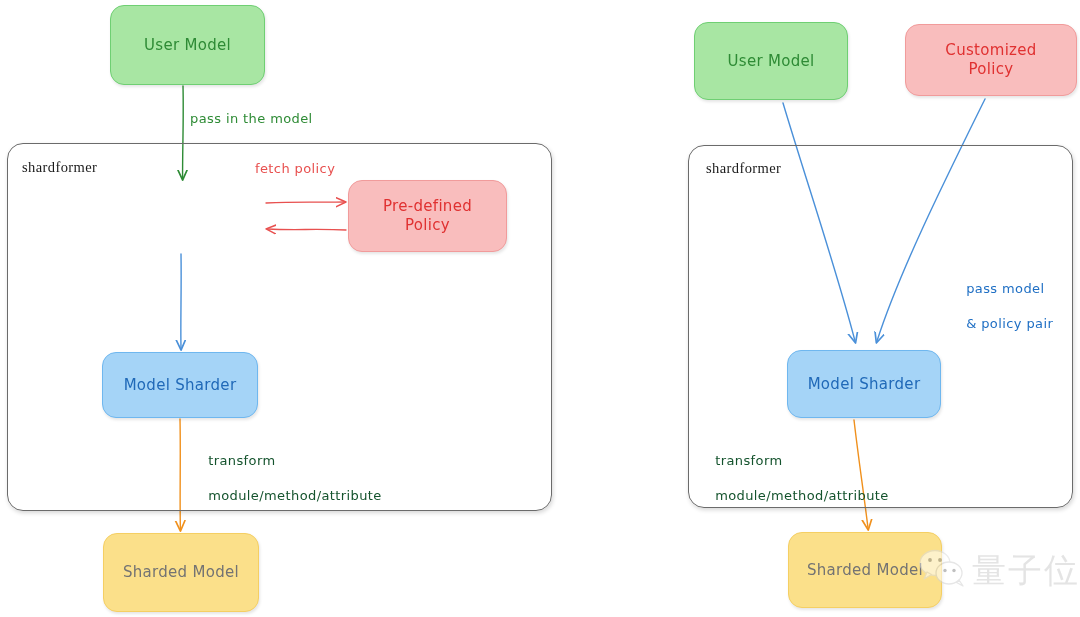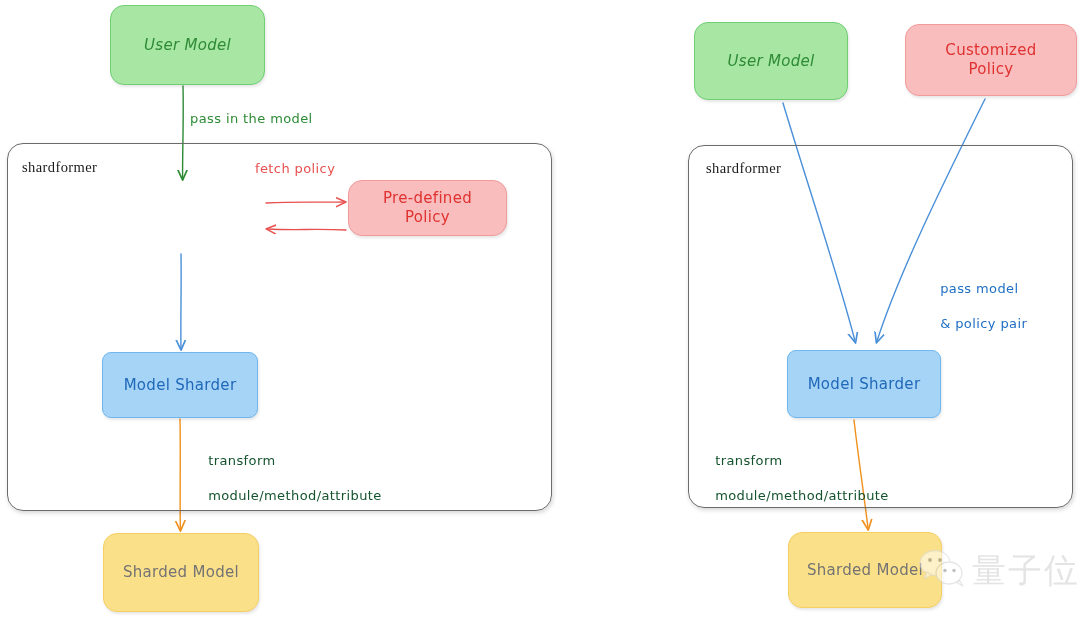--- a/index.html
+++ b/index.html
@@ -38,32 +38,30 @@
     font-family: "DejaVu Sans", sans-serif;
     font-size: 15px;
     line-height: 1.25;
     letter-spacing: 0.3px;
     box-shadow: 1px 2px 3px rgba(0,0,0,0.10);
   }
   .node-green {
     background: #a8e6a3;
     border-color: #6fcf73;
     color: #2e8b35;
-    font-style: italic;
   }
   .node-red {
     background: #f9bdbd;
     border-color: #f19b9b;
     color: #e03131;
   }
   .node-blue {
     background: #a5d4f7;
     border-color: #6fb7ef;
     color: #2069b8;
-    border-radius: 9px;
   }
   .node-yellow {
     background: #fbe08a;
     border-color: #f5cf63;
     color: #737373;
   }
   .container-box {
     position: absolute;
     box-sizing: border-box;
     border: 1.3px solid #6b6b6b;
@@ -149,42 +147,42 @@
   <div class="container-box" style="left:7px; top:143px; width:545px; height:368px;"></div>
   <div class="container-label" style="left:22px; top:159px;">shardformer</div>
 
   <div class="node node-green" style="left:110px; top:5px; width:155px; height:80px;">User Model</div>
 
   <div class="edge-label lbl-green" style="left:190px; top:110px;">pass in the model</div>
 
 
   <div class="edge-label lbl-red" style="left:255px; top:160px;">fetch policy</div>
 
-  <div class="node node-red" style="left:348px; top:180px; width:159px; height:56px; white-space:pre;">Pre-defined
+  <div class="node node-red" style="left:348px; top:180px; width:159px; height:72px; white-space:pre;">Pre-defined
 Policy</div>
 
 
   <div class="node node-blue" style="left:102px; top:352px; width:156px; height:66px;">Model Sharder</div>
 
   <div class="edge-label lbl-orange" style="left:190px; top:434px;">
     <span>transform</span><br>
     <span>module/method/attribute</span>
   </div>
 
   <div class="node node-yellow" style="left:103px; top:533px; width:156px; height:79px;">Sharded Model</div>
 
   <div class="container-box" style="left:688px; top:145px; width:385px; height:363px;"></div>
   <div class="container-label" style="left:706px; top:160px;">shardformer</div>
 
   <div class="node node-green" style="left:694px; top:22px; width:154px; height:78px;">User Model</div>
 
   <div class="node node-red" style="left:905px; top:24px; width:172px; height:72px; white-space:pre;">Customized
 Policy</div>
 
-  <div class="edge-label lbl-blue" style="left:922px; top:262px;">
+  <div class="edge-label lbl-blue" style="left:948px; top:262px;">
     <span>pass model</span><br>
     <span>&amp; policy pair</span>
   </div>
 
   <div class="node node-blue" style="left:787px; top:350px; width:154px; height:68px;">Model Sharder</div>
 
   <div class="edge-label lbl-orange" style="left:697px; top:434px;">
     <span>transform</span><br>
     <span>module/method/attribute</span>
   </div>

